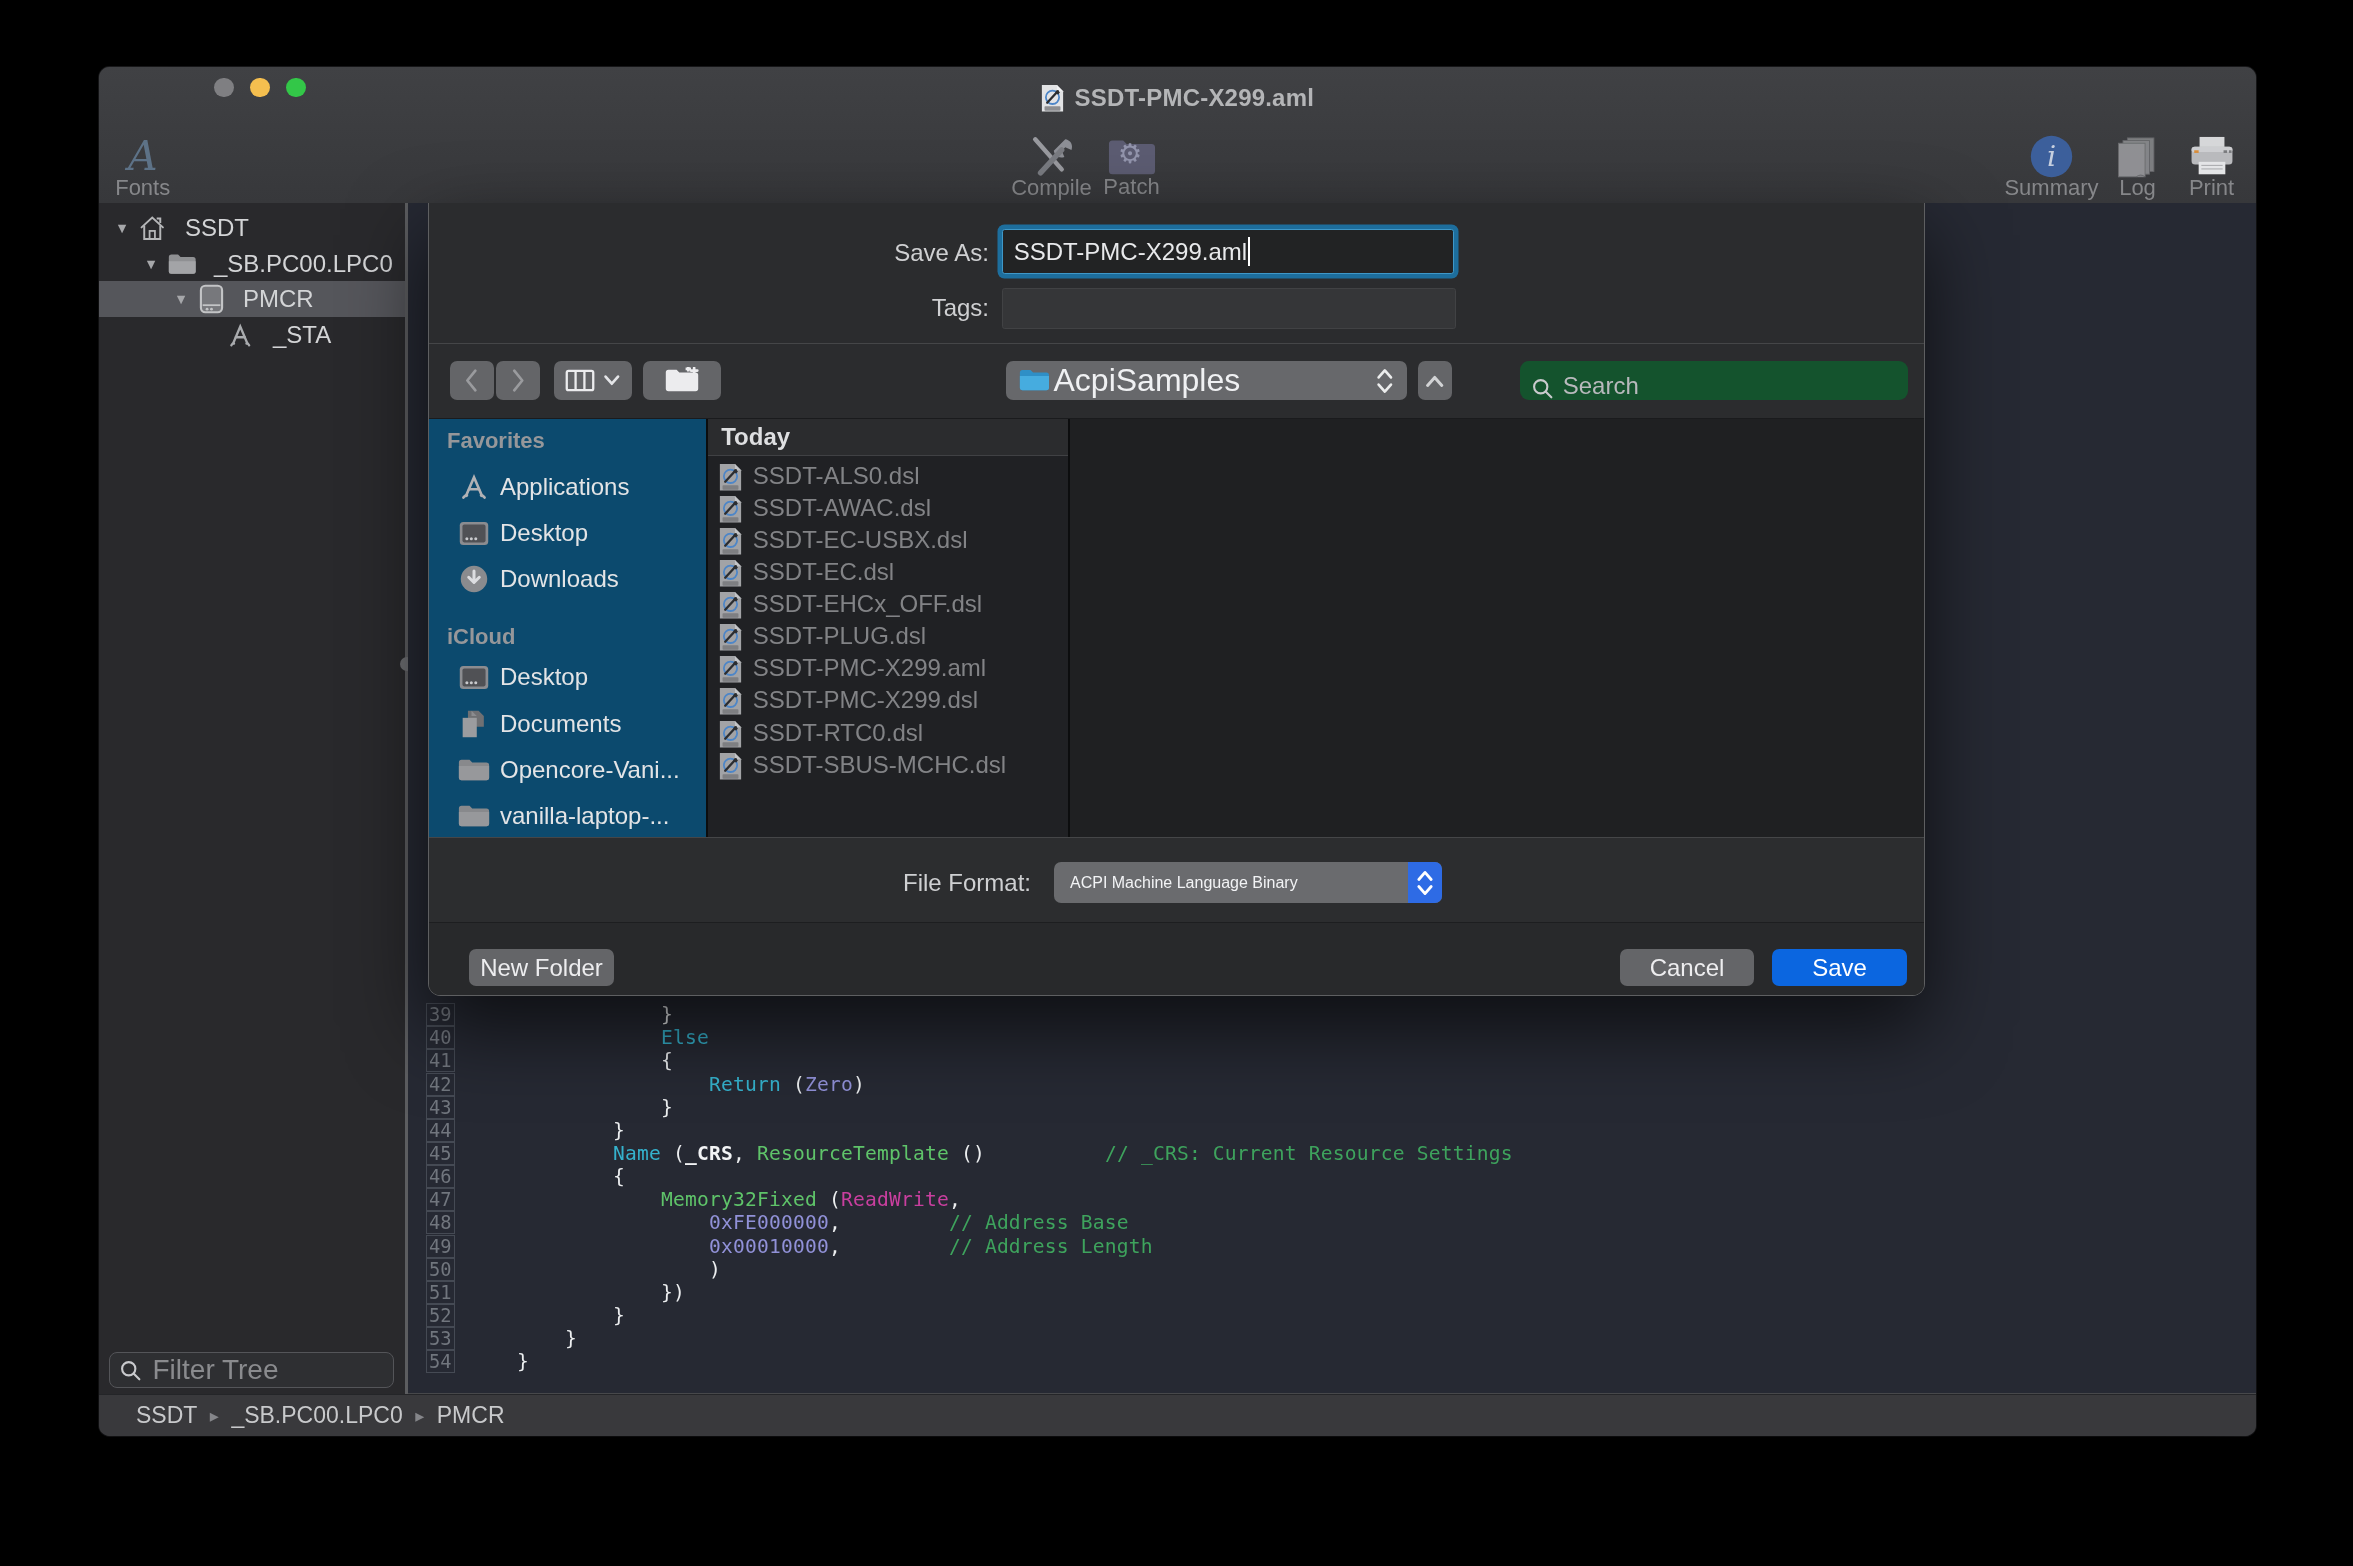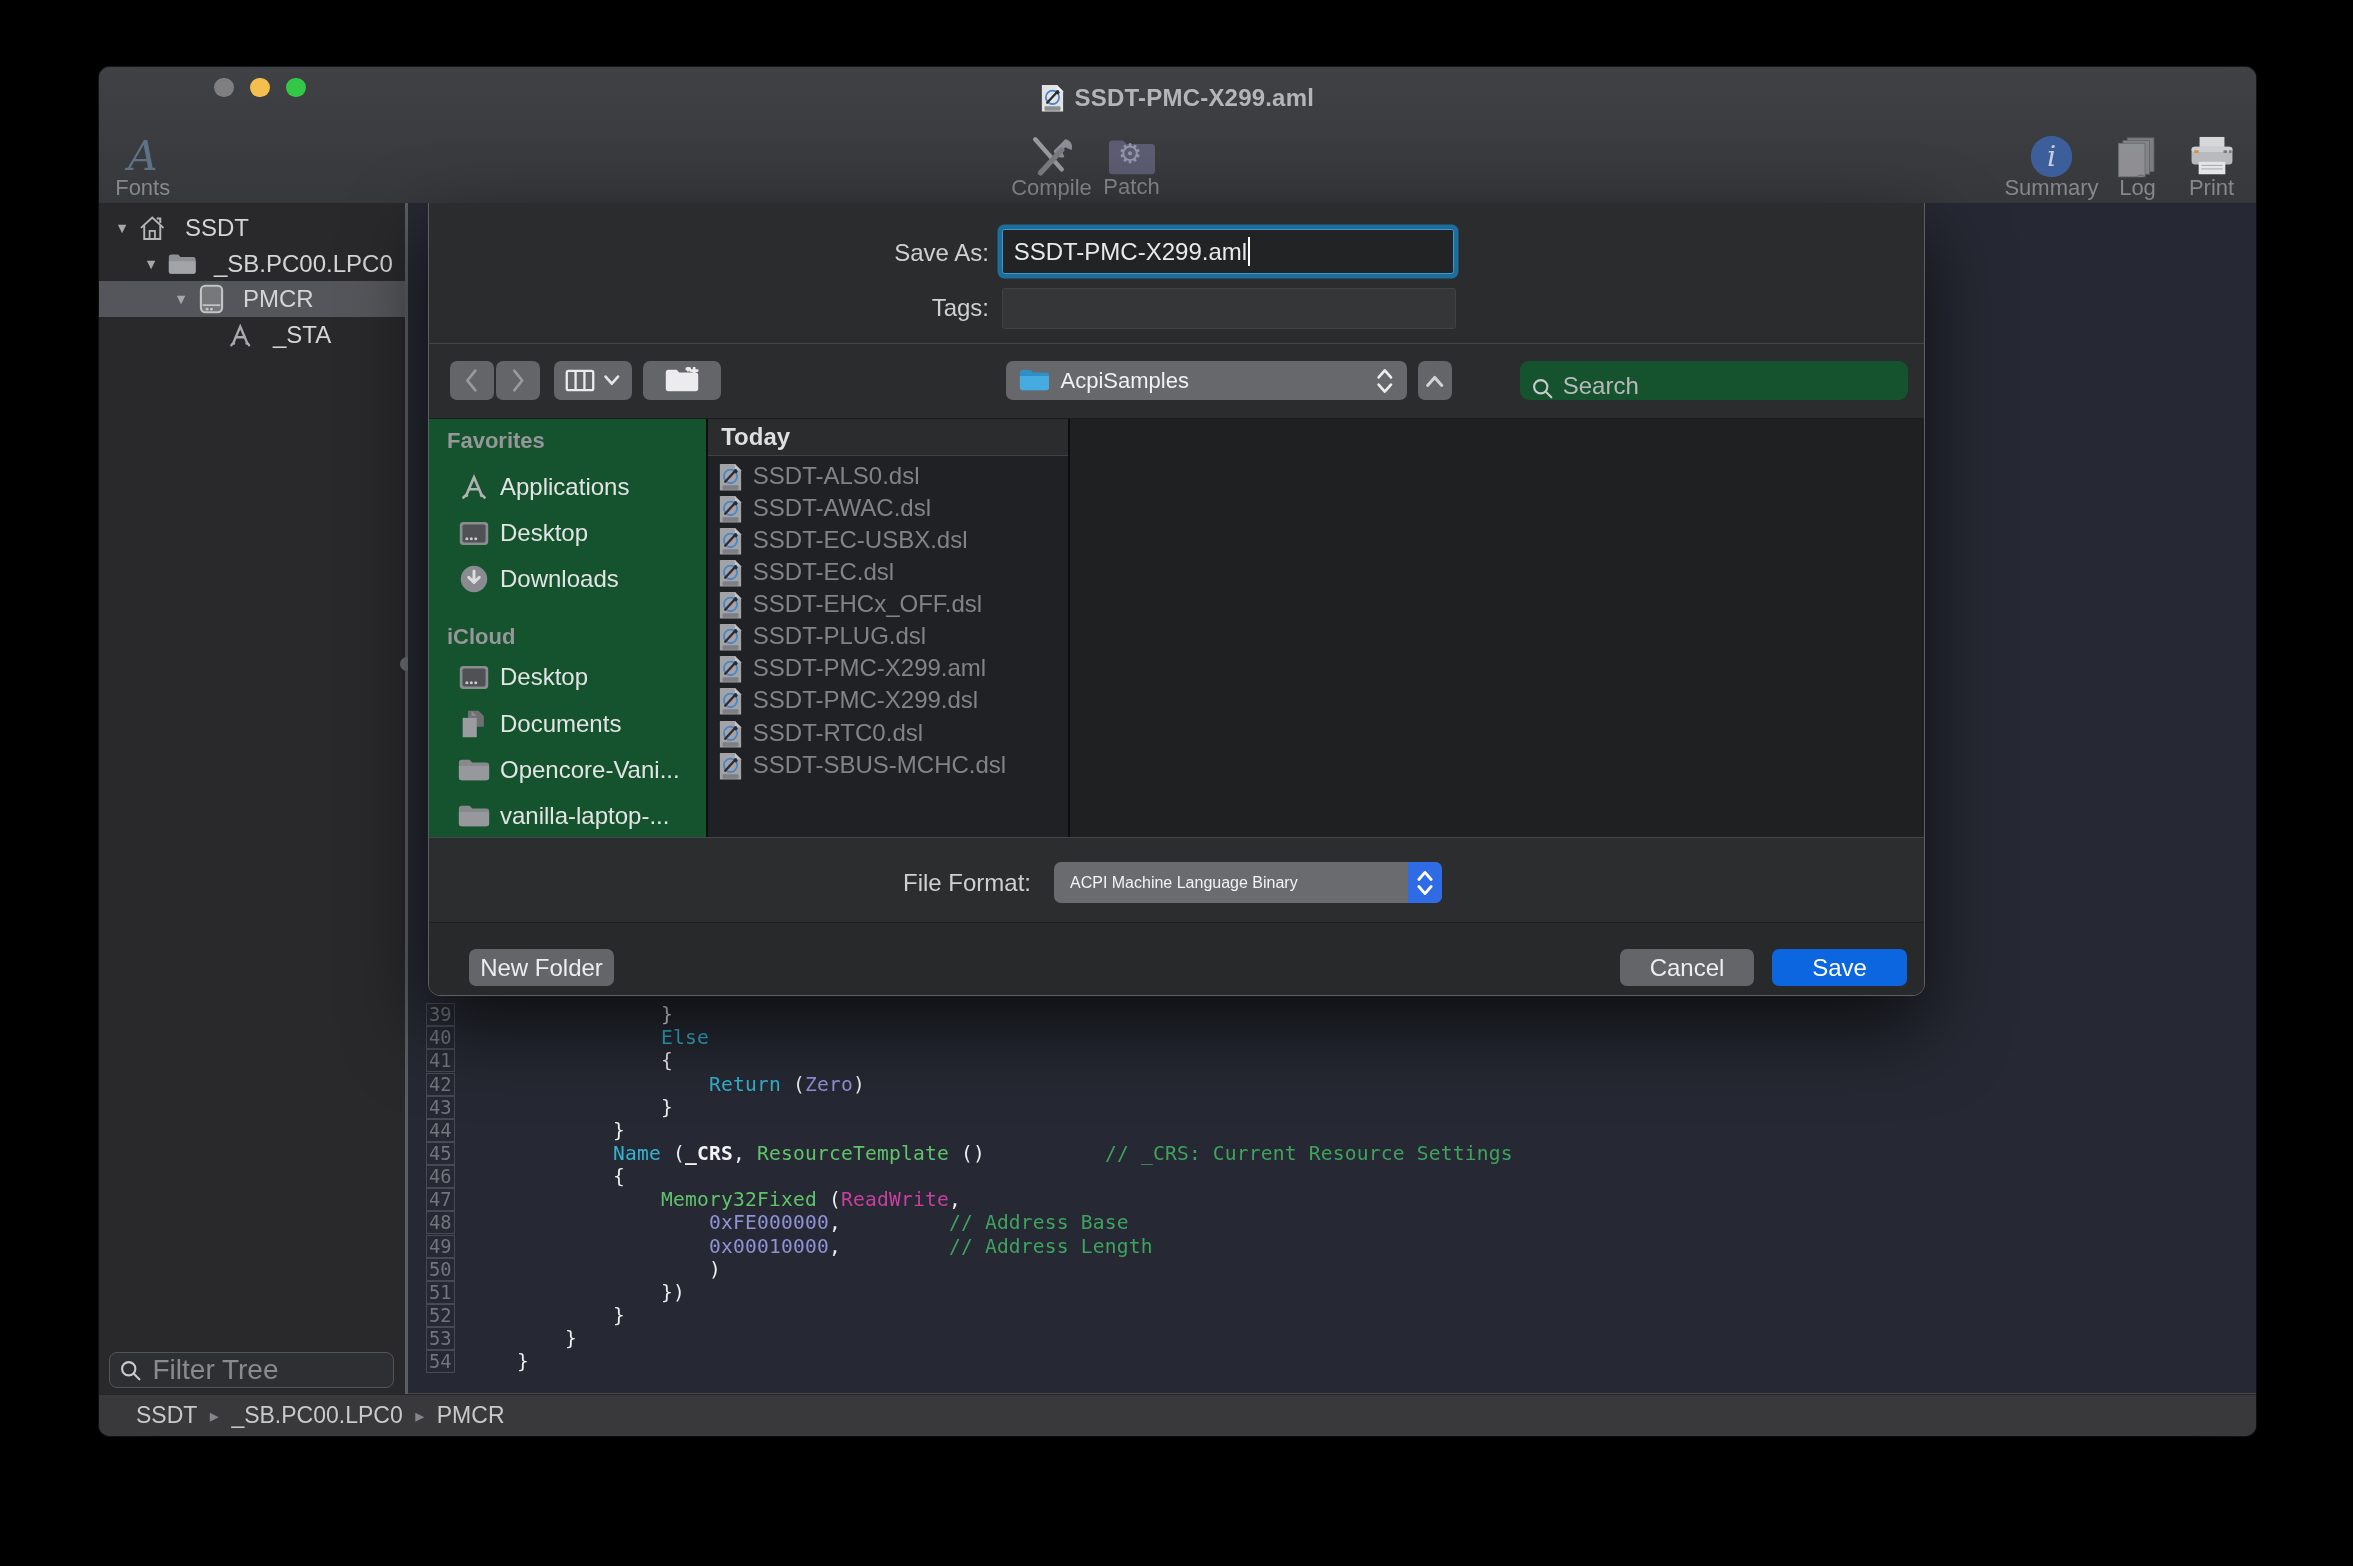--- a/index.html
+++ b/index.html
@@ -57,27 +57,27 @@
                 box-shadow:0 0 0 4.5px #1d6e9d;display:flex;align-items:center;padding-left:10.7px;box-sizing:border-box;}
   #saveas-field span{font-size:24px;color:#e8e9eb;white-space:pre;}
   #caret{display:inline-block;width:1.8px;height:28.5px;background:#fff;margin-left:0.9px;}
   #tags-field{position:absolute;left:573px;top:85px;width:452px;height:39px;background:#353638;border:0.9px solid #414244;border-radius:2.7px;}
   .hsep{position:absolute;left:0;width:100%;height:0.9px;background:#454648;}
   .hsep.dark{background:#1a1b1d;}
 
   .sq-btn{position:absolute;top:158px;height:39px;background:#646568;border-radius:7.1px;display:flex;align-items:center;justify-content:center;}
   #loc-popup{position:absolute;left:577px;top:158px;width:401px;height:39px;background:#67686b;border-radius:7.1px;
              display:flex;align-items:center;box-sizing:border-box;padding:0 12.5px;}
-  #loc-popup .loc-label{font-size:22px;color:#f0f1f3;margin-left:12px;flex:1;}
+  #loc-popup .loc-label{font-size:32px;color:#f0f1f3;margin-left:5px;flex:1;}
   #search-field{position:absolute;left:1091px;top:158px;width:388px;height:39px;background:#14532d;border-radius:9px;
                 display:flex;align-items:flex-end;gap:9px;padding-left:10.7px;box-sizing:border-box;}
   #search-field span{font-size:24px;color:#b8b9bc;}
 
   #browser{position:absolute;left:0;top:216px;width:100%;height:419px;display:flex;}
-  #fav-col{width:277px;height:100%;background:#14532d;position:relative;}
+  #fav-col{width:277px;height:100%;background:#0c4a6e;position:relative;}
   .vdiv{width:1.8px;height:100%;background:#0c0d0e;}
   #file-col{width:360px;height:100%;background:#202124;position:relative;}
   #empty-col{flex:1;height:100%;background:#1f2022;}
   .side-hdr{position:absolute;left:18px;font-size:22px;font-weight:bold;color:#96979a;white-space:nowrap;}
   .fav-item{position:absolute;left:0;width:100%;height:46px;display:flex;align-items:center;}
   .fav-item .fico{position:absolute;left:28.5px;width:32px;height:32px;display:flex;align-items:center;justify-content:center;}
   .fav-item .flab{position:absolute;left:71px;font-size:24px;color:#e3e4e6;white-space:nowrap;overflow:hidden;max-width:196px;}
   #today-band{position:absolute;left:0;top:0;width:100%;height:37px;background:#2b2c2e;border-bottom:0.9px solid #404144;
               display:flex;align-items:center;padding-left:13.4px;box-sizing:border-box;}
   #today-band span{font-size:24px;font-weight:bold;color:#dedfe1;}

